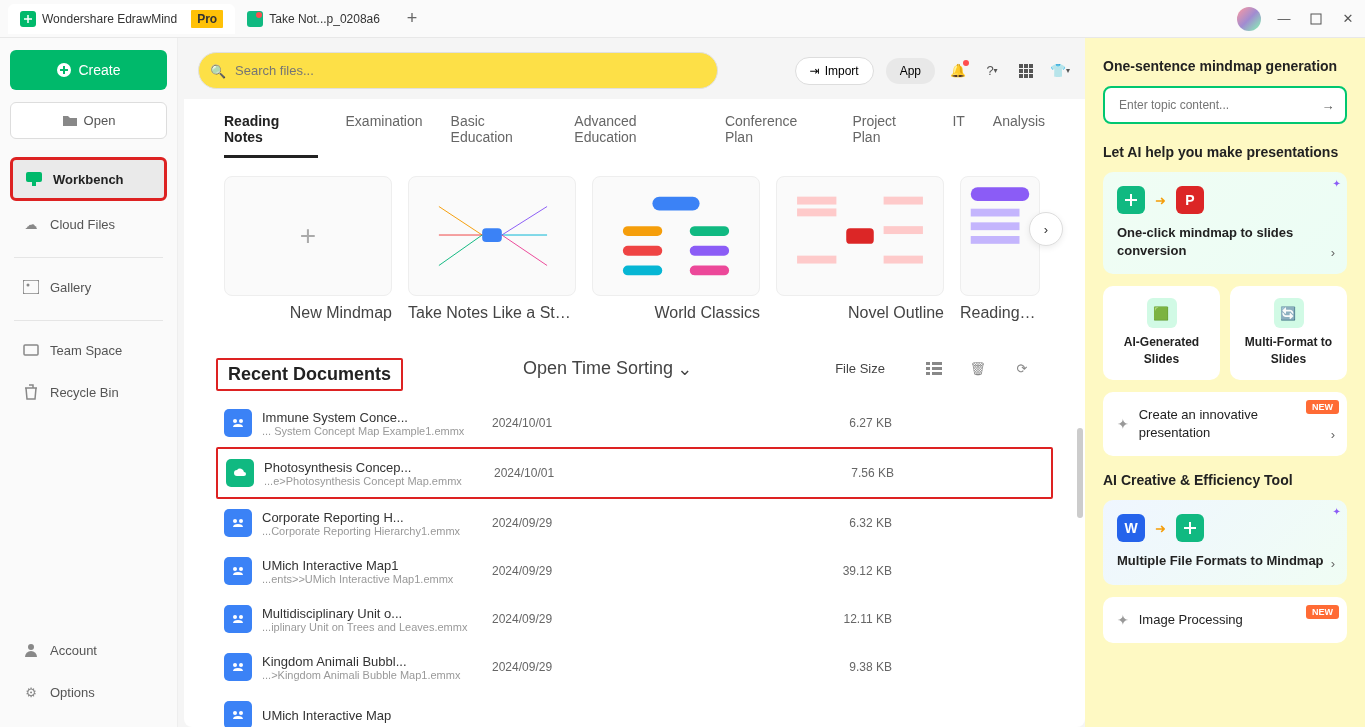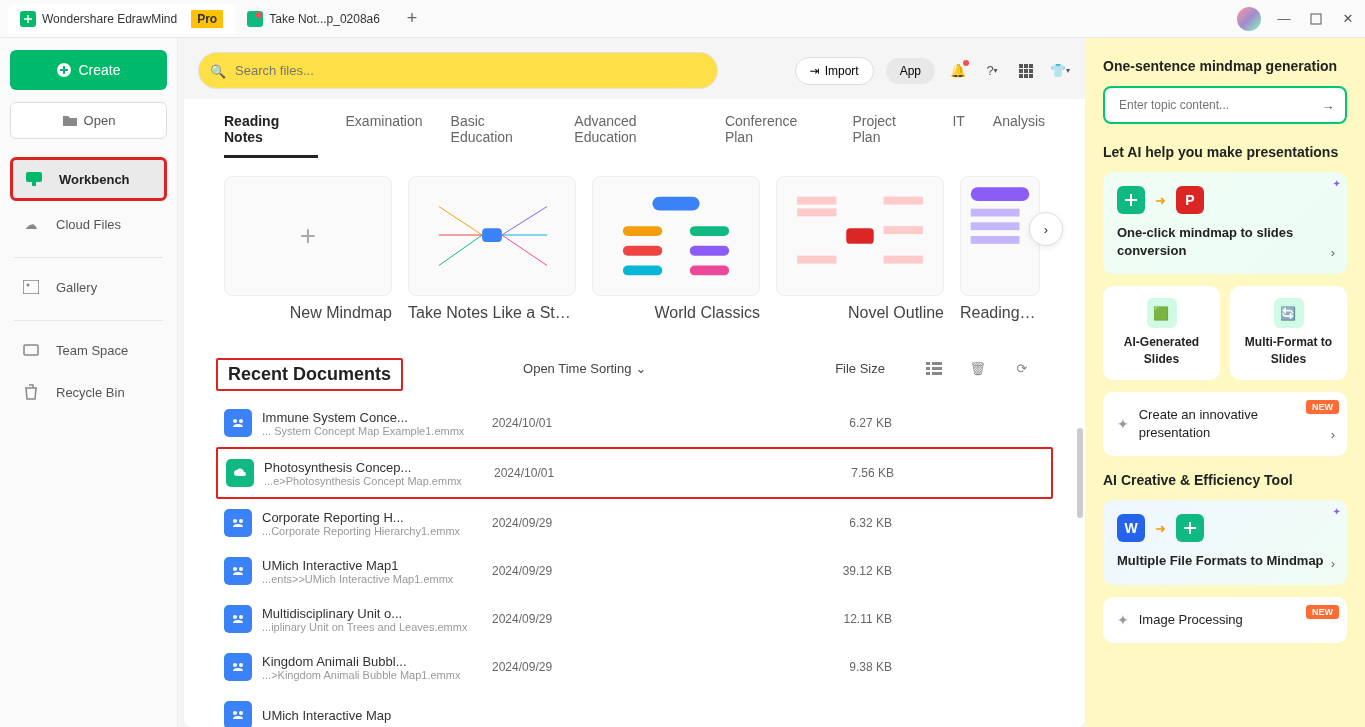--- a/index.html
+++ b/index.html
@@ -14,21 +14,21 @@
     .tab-add { width: 20px; height: 20px; display: flex; align-items: center; justify-content: center; cursor: pointer; margin-left: 10px; color: #666; font-size: 18px; }
     .titlebar-right { margin-left: auto; display: flex; align-items: center; gap: 14px; }
     .avatar { width: 24px; height: 24px; border-radius: 50%; background: linear-gradient(135deg,#ff9a9e,#a18cd1,#84fab0); }
     .win-btn { width: 18px; height: 18px; display: flex; align-items: center; justify-content: center; cursor: pointer; color: #555; }
     
     
     .layout { display: flex; height: calc(100% - 38px); }
     .sidebar { width: 178px; background: #fafafa; padding: 12px 10px; border-right: 1px solid #eee; display: flex; flex-direction: column; }
     .btn-create { background: #00b96b; color: #fff; border: none; border-radius: 6px; padding: 12px; font-size: 14px; font-weight: 500; display: flex; align-items: center; justify-content: center; gap: 6px; cursor: pointer; margin-bottom: 12px; }
     .btn-open { background: #fff; border: 1px solid #ddd; border-radius: 6px; padding: 10px; font-size: 13px; display: flex; align-items: center; justify-content: center; gap: 6px; cursor: pointer; color: #555; margin-bottom: 18px; }
-    .side-item { display: flex; align-items: center; gap: 16px; padding: 10px 12px; border-radius: 6px; cursor: pointer; color: #555; font-size: 13px; margin-bottom: 4px; }
+    .side-item { display: flex; align-items: center; gap: 10px; padding: 10px 12px; border-radius: 6px; cursor: pointer; color: #555; font-size: 13px; margin-bottom: 4px; }
     .side-item.active { background: #eaeaea; color: #222; font-weight: 600; }
     .side-item .icon { width: 18px; height: 18px; display: inline-flex; align-items: center; justify-content: center; color: #888; }
     .side-item.active .icon { color: #00b96b; }
     .side-divider { height: 1px; background: #e5e5e5; margin: 10px 4px; }
     .sidebar-bottom { margin-top: auto; }
     .highlight-box { border: 2px solid #d22; border-radius: 2px; }
     .highlight-workbench { border: 3px solid #d22; }
     
     
     .center { flex: 1; background: #fff; border-radius: 8px; margin: 10px 0 0 6px; padding: 0; overflow-y: auto; position: relative; }
@@ -49,21 +49,21 @@
     .template-row { display: flex; gap: 16px; padding: 18px 28px 8px 28px; position: relative; align-items: flex-start; }
     .tpl-card { width: 168px; }
     .tpl-thumb { width: 168px; height: 120px; background: #fafafa; border: 1px solid #eee; border-radius: 8px; display: flex; align-items: center; justify-content: center; color: #aaa; font-size: 28px; position: relative; overflow: hidden; }
     .tpl-label { font-size: 16px; color: #444; margin-top: 8px; text-align: right; white-space: nowrap; overflow: hidden; text-overflow: ellipsis; }
     .arrow-next { position: absolute; right: 10px; top: 54px; width: 34px; height: 34px; background: #fff; border: 1px solid #ddd; border-radius: 50%; display: flex; align-items: center; justify-content: center; cursor: pointer; box-shadow: 0 2px 6px rgba(0,0,0,.08); }
     .mindmap-fake { width: 100%; height: 100%; }
     
     
     .recent-head { display: flex; align-items: center; padding: 16px 28px 8px 20px; }
     .recent-title { font-size: 18px; font-weight: 700; color: #222; padding: 4px 10px; margin-top: 12px; }
-    .sort-dd { margin-left: 120px; font-size: 13px; color: #444; cursor: pointer; display: flex; align-items: center; gap: 4px; }
+    .sort-dd { margin-left: 120px; font-size: 18px; color: #444; cursor: pointer; display: flex; align-items: center; gap: 4px; }
     .col-size { margin-left: auto; margin-right: 160px; font-size: 13px; color: #444; }
     .head-icons { display: flex; gap: 22px; margin-left: 0; position: absolute; right: 40px; }
     .head-icons .icon-btn { color: #888; }
     .doc-row { display: flex; align-items: center; padding: 10px 28px; cursor: pointer; }
     .file-icon { width: 28px; height: 28px; border-radius: 5px; display: flex; align-items: center; justify-content: center; margin-right: 10px; flex-shrink: 0; }
     .file-icon.blue { background: #3b82f6; }
     .file-icon.green { background: #10b981; }
     .doc-info { width: 230px; }
     .doc-name { font-size: 13px; color: #333; white-space: nowrap; overflow: hidden; text-overflow: ellipsis; }
     .doc-path { font-size: 11px; color: #999; white-space: nowrap; overflow: hidden; text-overflow: ellipsis; }
@@ -176,20 +176,35 @@
       <span>Team Space</span>
     </div>
     <div class="side-item">
       <span class="icon">
           <svg width="14" height="16" viewBox="0 0 14 16">
             <path d="M2 4h10l-1 11H3z M1 4h12 M5 1h4v3" fill="none" stroke="#888" stroke-width="1.5"></path>
           </svg>
         </span>
       <span>Recycle Bin</span>
     </div>
+    <div class="sidebar-bottom">
+      <div class="side-item">
+        <span class="icon">
+            <svg width="16" height="16" viewBox="0 0 16 16">
+              <circle cx="8" cy="5" r="3" fill="#888"></circle>
+              <path d="M2 15a6 6 0 0112 0" fill="#888"></path>
+            </svg>
+          </span>
+        <span>Account</span>
+      </div>
+      <div class="side-item">
+        <span class="icon">⚙</span>
+        <span>Options</span>
+      </div>
+    </div>
   </div>
 
   <div class="center">
     <div class="topbar" style="background:#f5f5f5; margin:-10px -6px 0 -6px; padding:14px 20px 10px 20px;">
       <div class="search-wrap">
         <span class="search-icon-pos">🔍</span>
         <input class="search-input" placeholder="Search files..." style="">
       </div>
       <div class="topbar-right">
         <button class="btn-import">

